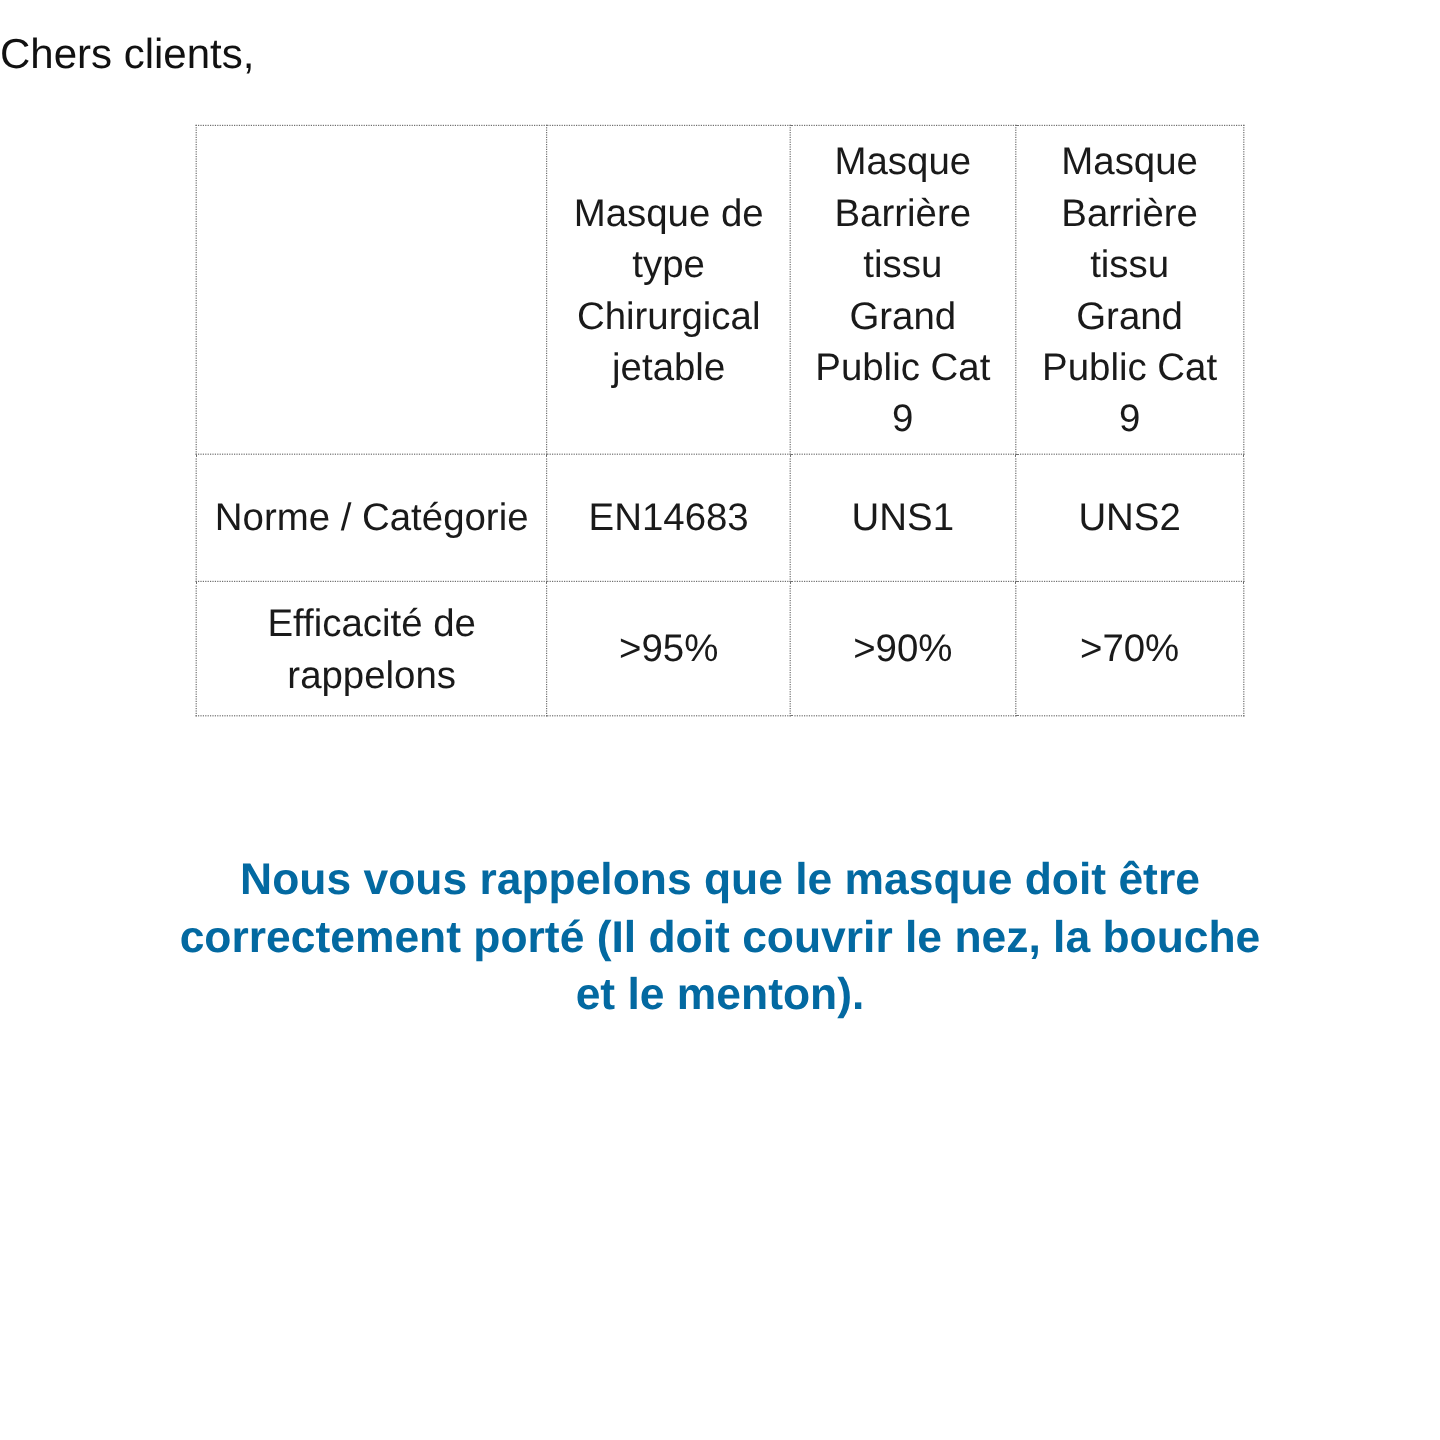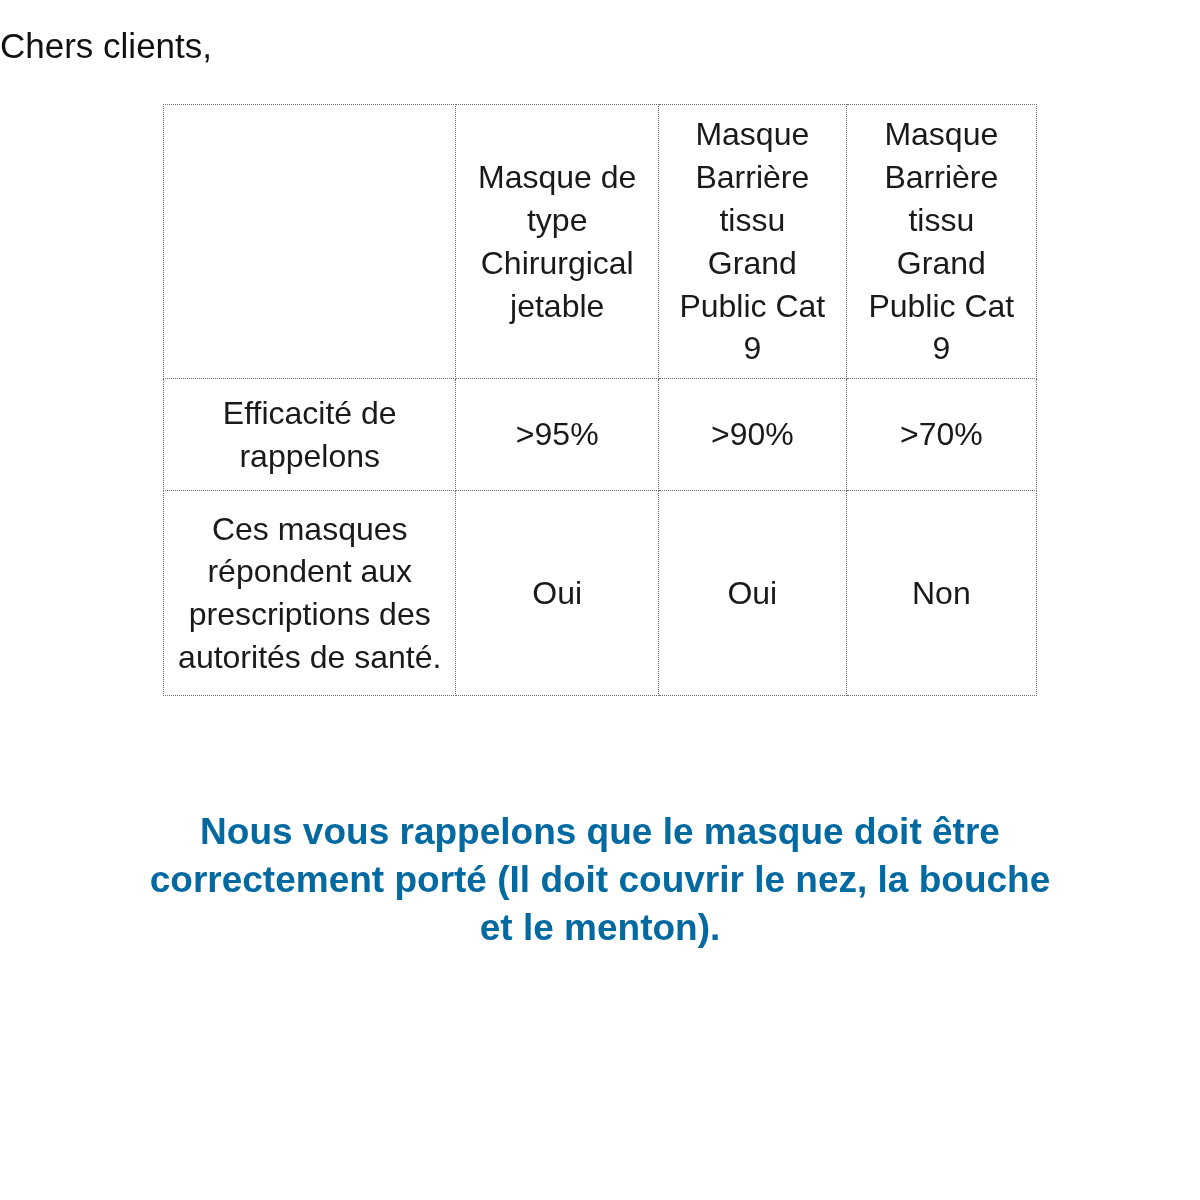--- a/index.html
+++ b/index.html
@@ -83,30 +83,30 @@
     </colgroup>
     <thead>
       <tr class="header-row">
         <th></th>
         <th>Masque de type Chirurgical jetable</th>
         <th>Masque Barrière tissu Grand Public Cat 9</th>
         <th>Masque Barrière tissu Grand Public Cat 9</th>
       </tr>
     </thead>
     <tbody>
+      <tr class="row-norme">
+        <td>Norme / Catégorie</td>
+        <td>EN14683</td>
+        <td>UNS1</td>
+        <td>UNS2</td>
+      </tr>
       <tr class="row-efficacite">
         <td>Efficacité de rappelons</td>
         <td>&gt;95%</td>
         <td>&gt;90%</td>
         <td>&gt;70%</td>
-      </tr>
-      <tr class="row-prescrip">
-        <td>Ces masques répondent aux prescriptions des autorités de santé.</td>
-        <td>Oui</td>
-        <td>Oui</td>
-        <td>Non</td>
       </tr>
     </tbody>
   </table>
 
   <p class="footer-note">Nous vous rappelons que le masque doit être correctement porté (Il doit couvrir le nez, la bouche et le menton).</p>
 
 </div>
 
 </body></html>

